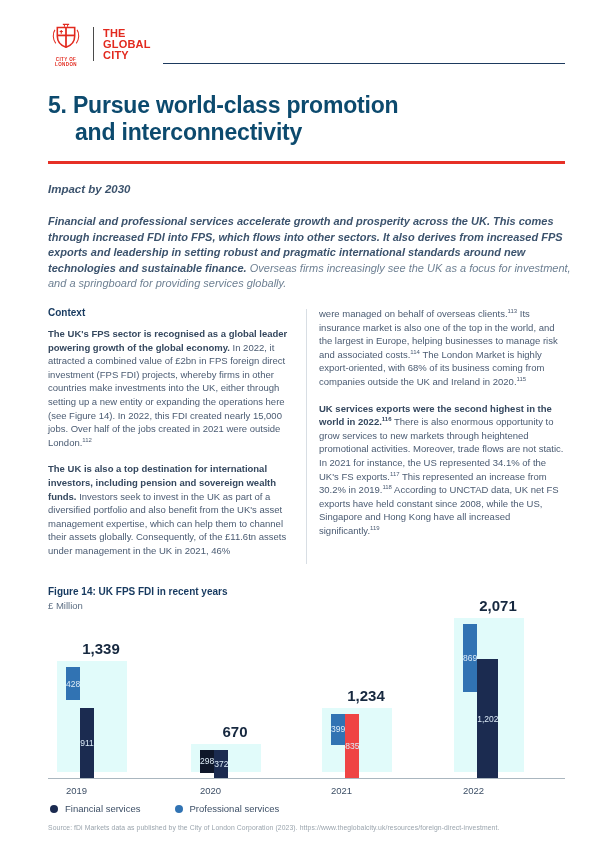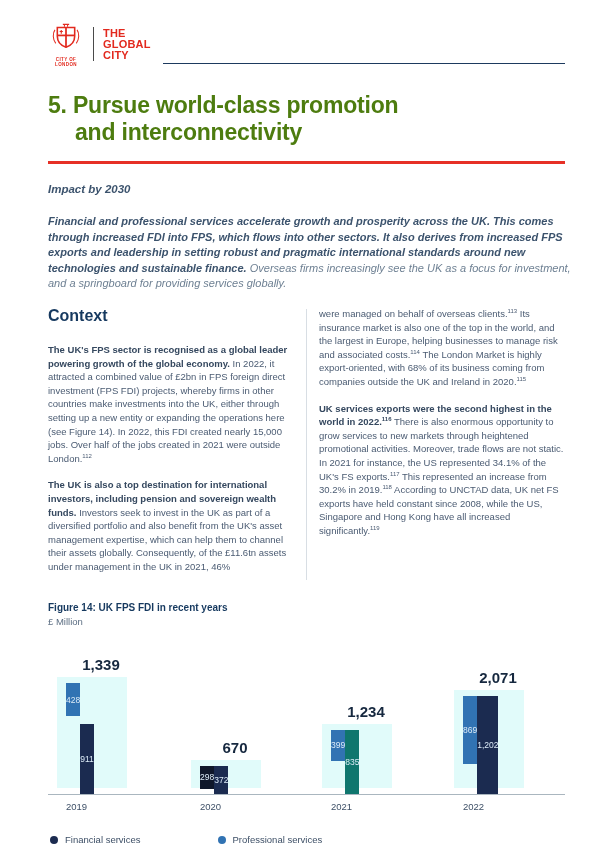--- a/index.html
+++ b/index.html
@@ -13,35 +13,35 @@
   
   .header { display:flex; align-items:flex-end; padding-top:22px; }
   .logo-block { display:flex; align-items:center; }
   .crest { width:36px; text-align:center; }
   .crest-caption { font-size:4.5px; font-weight:bold; color:#e2291e; letter-spacing:.4px; line-height:5px; margin-top:1px; }
   .logo-divider { width:1px; height:34px; background:#4a4a4a; margin:0 9px 2px 9px; }
   .wordmark { color:#e2291e; font-weight:bold; font-size:11px; line-height:11px; letter-spacing:.2px; padding-bottom:1px; }
   .header-rule { flex:1; height:1.5px; background:#1d3a5e; margin-left:12px; margin-bottom:3px; }
 
   
-  h1 { margin-top:25px; font-size:23px; line-height:27px; color:#4d7c0f; font-weight:bold; letter-spacing:-.2px; }
+  h1 { margin-top:25px; font-size:23px; line-height:27px; color:#0c4a6e; font-weight:bold; letter-spacing:-.2px; }
   h1 .l2 { display:block; margin-left:27px; }
   .red-rule { height:3px; background:#e63026; margin-top:15px; }
 
   
   .impact { margin-top:19px; font-style:italic; }
   .impact-title { font-size:11.5px; font-weight:bold; color:#3c536d; }
   .impact-para { margin-top:19px; font-size:11px; line-height:15.6px; color:#6e8093; width:525px; }
   .impact-para .b { font-weight:bold; color:#3c536d; }
 
   
   .columns { display:flex; margin-top:15px; }
   .col { width:250px; }
   .col-divider { width:1px; background:#d8dee4; margin:2px 12px 6px 12px; }
-  .context-heading { font-size:16px; font-weight:bold; color:#16395f; margin-bottom:18px; }
+  .context-heading { font-size:10px; font-weight:bold; color:#16395f; margin-bottom:9px; }
   .col p { font-size:9.5px; line-height:13.6px; color:#4a5b72; margin-bottom:13px; }
   .col p .b { font-weight:bold; color:#35485f; }
   .col p sup { font-size:6px; vertical-align:super; line-height:0; }
 
   
   .figure { margin-top:16px; }
   .figure-title { font-size:10px; font-weight:bold; color:#16395f; }
   .figure-unit { font-size:9.5px; color:#5c6e83; margin-top:3px; }
 
   .chart { position:relative; height:180px; margin-top:4px; }
@@ -51,21 +51,21 @@
   .bar-stack { position:relative; z-index:1; display:flex; flex-direction:row; }
   .seg { display:flex; align-items:center; justify-content:center; }
   .seg span { font-size:8.5px; color:#dcebf7; }
   .seg-prof { background:#3173b3; }
   .seg-fin { background:#1b2b50; }
   .bar-total { position:absolute; bottom:calc(100% + 10px); width:100%; text-align:center;
                font-size:15px; font-weight:bold; color:#16283f; z-index:1; }
   .bar-year { position:absolute; top:calc(100% + 7px); width:100%; text-align:left;
               font-size:9.5px; color:#3d4f66; }
 
-  .legend { display:flex; gap:77px; margin-top:23px; padding-left:2px; }
+  .legend { display:flex; gap:34px; margin-top:8px; padding-left:2px; }
   .legend-item { display:flex; align-items:center; gap:7px; font-size:9.5px; color:#3d4f66; }
   .legend-dot { width:8px; height:8px; border-radius:50%; }
 
   .source { margin-top:10px; font-size:6.8px; color:#9aa4ad; letter-spacing:.1px; }
 </style>
 </head>
 <body>
 
 <div class="page">
 
@@ -154,34 +154,34 @@
           </div>
           <div class="bar-total">670</div>
           <div class="bar-year">2020</div>
         </div>
         <div class="bar-group" style="left: 283px;">
           <div class="bar-shadow"></div>
           <div class="bar-stack">
             <div class="seg seg-prof" style="height: 30.8px; background: rgb(49, 115, 179);">
               <span>399</span>
             </div>
-            <div class="seg seg-fin" style="height: 64.5px; background: #0f766e;">
+            <div class="seg seg-fin" style="height: 64.5px; background: #ef4444;">
               <span>835</span>
             </div>
           </div>
           <div class="bar-total">1,234</div>
           <div class="bar-year">2021</div>
         </div>
         <div class="bar-group" style="left: 415px;">
           <div class="bar-shadow"></div>
           <div class="bar-stack">
             <div class="seg seg-prof" style="height: 67.1px; background: rgb(49, 115, 179);">
               <span>869</span>
             </div>
-            <div class="seg seg-fin" style="height: 98px; background: rgb(27, 43, 80);">
+            <div class="seg seg-fin" style="height: 119px; background: rgb(27, 43, 80); margin-top: 35px;">
               <span>1,202</span>
             </div>
           </div>
           <div class="bar-total">2,071</div>
           <div class="bar-year">2022</div>
         </div>
       </div>
 
     <div class="legend" id="legend">
         <div class="legend-item">

